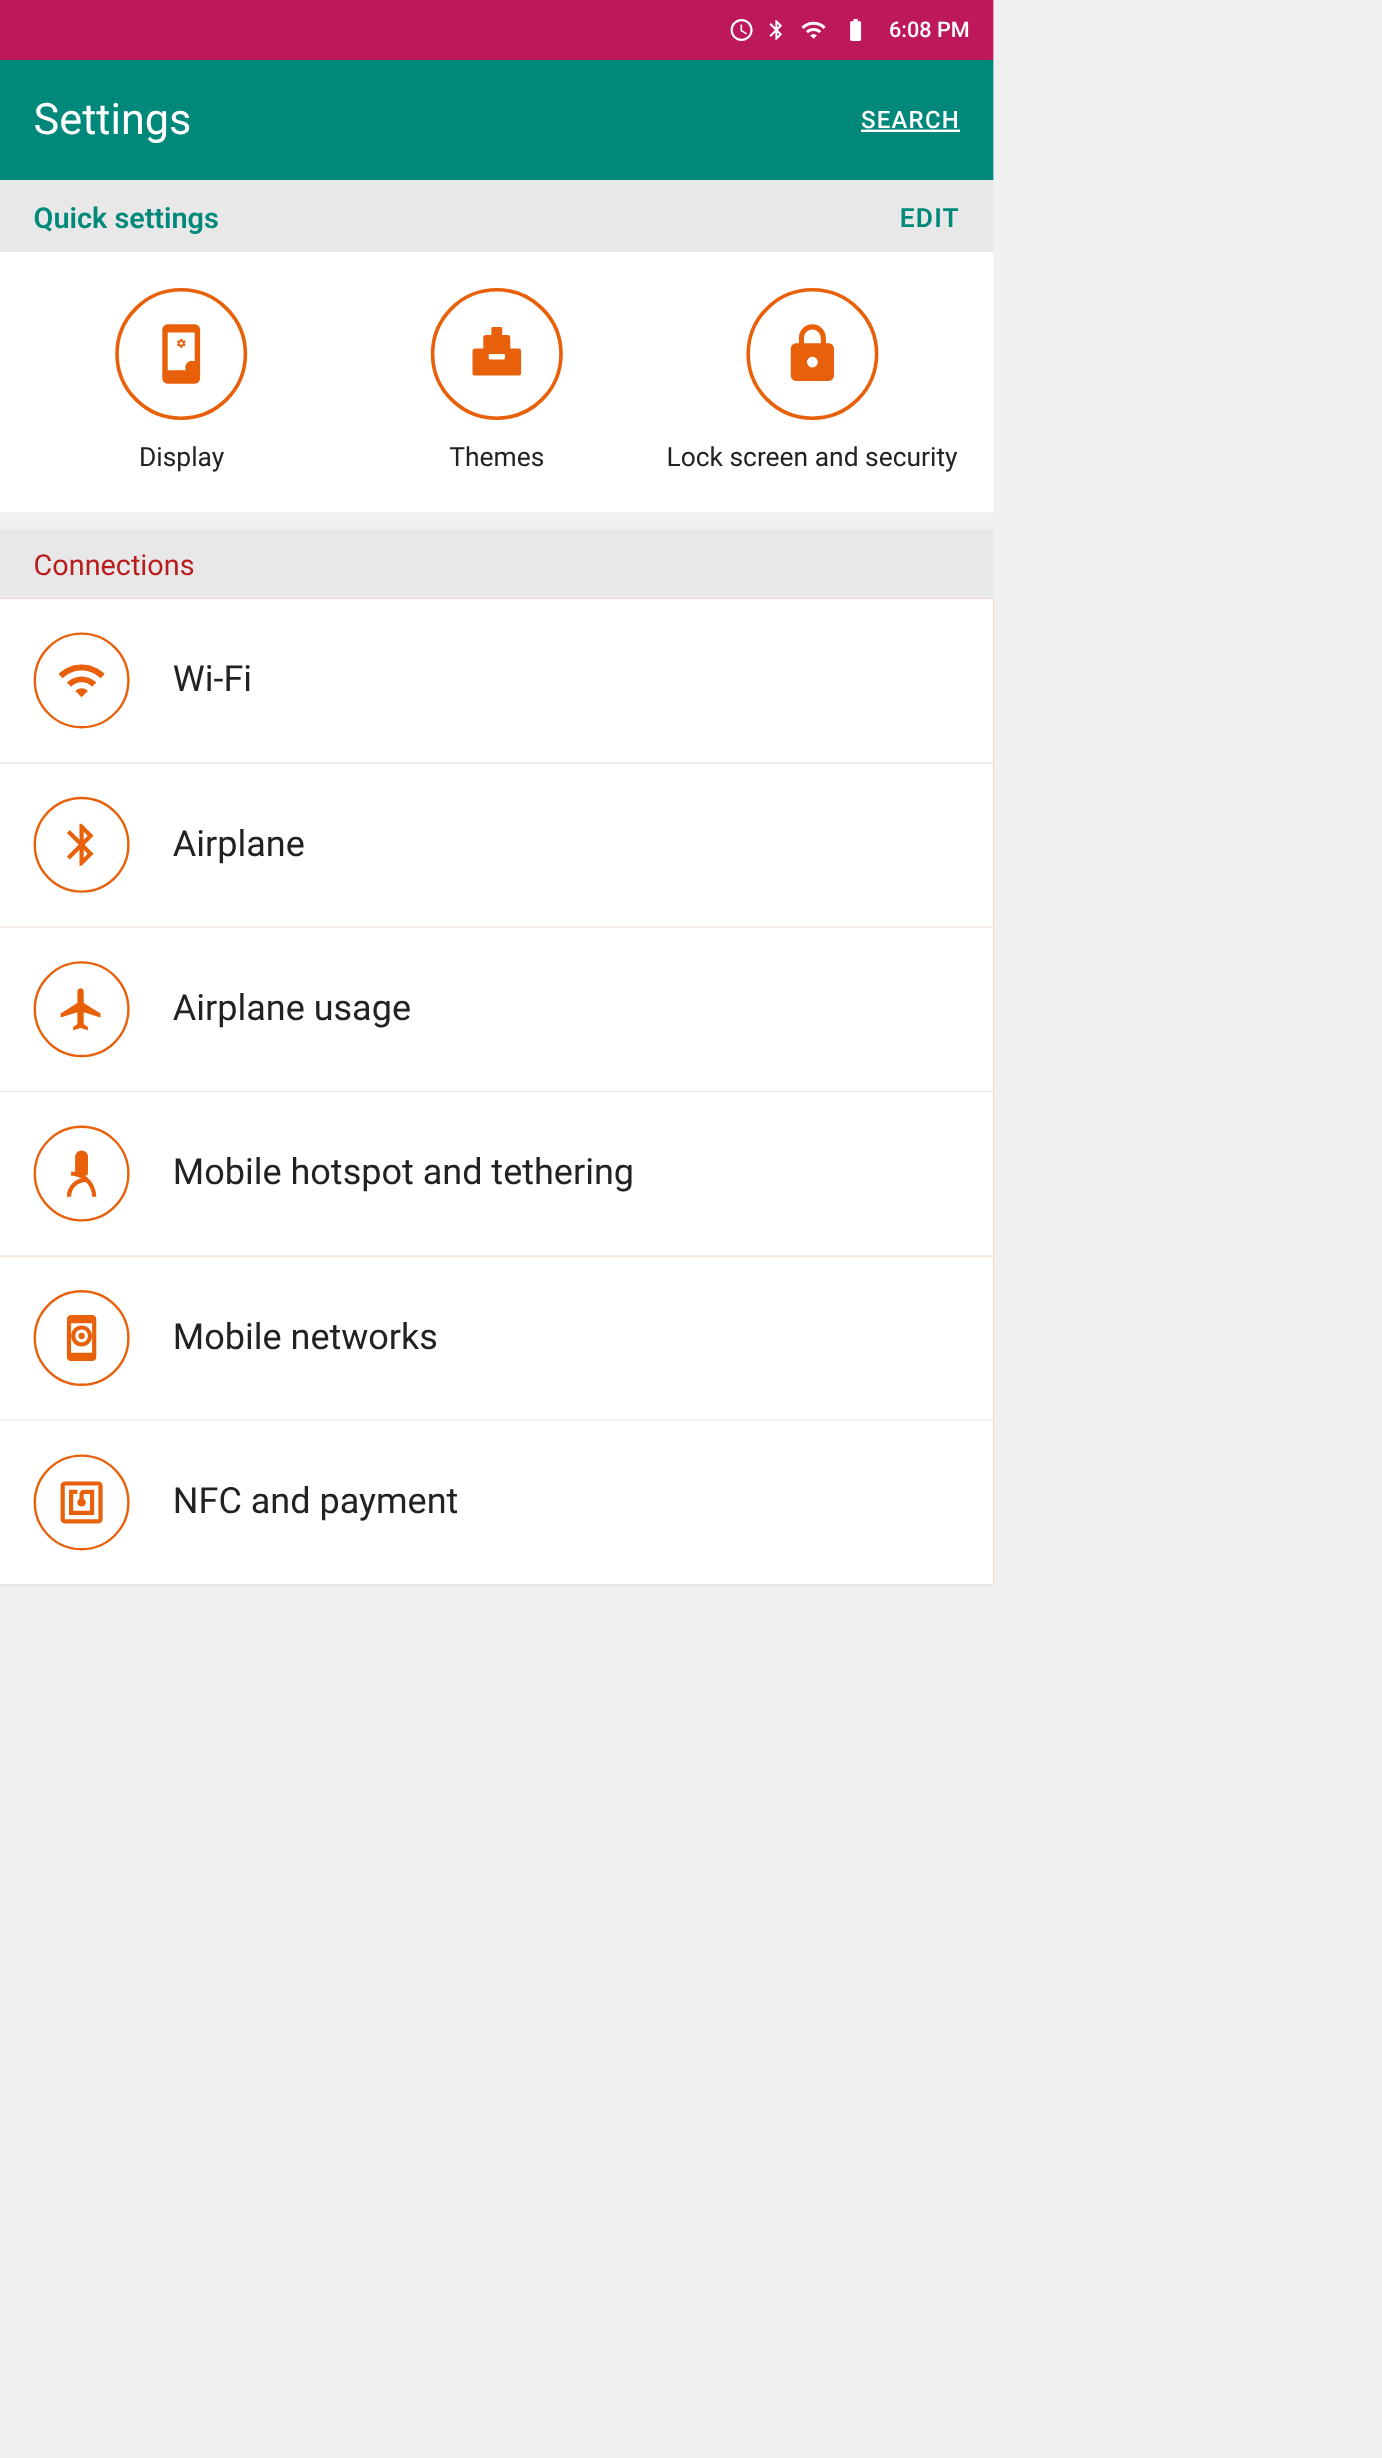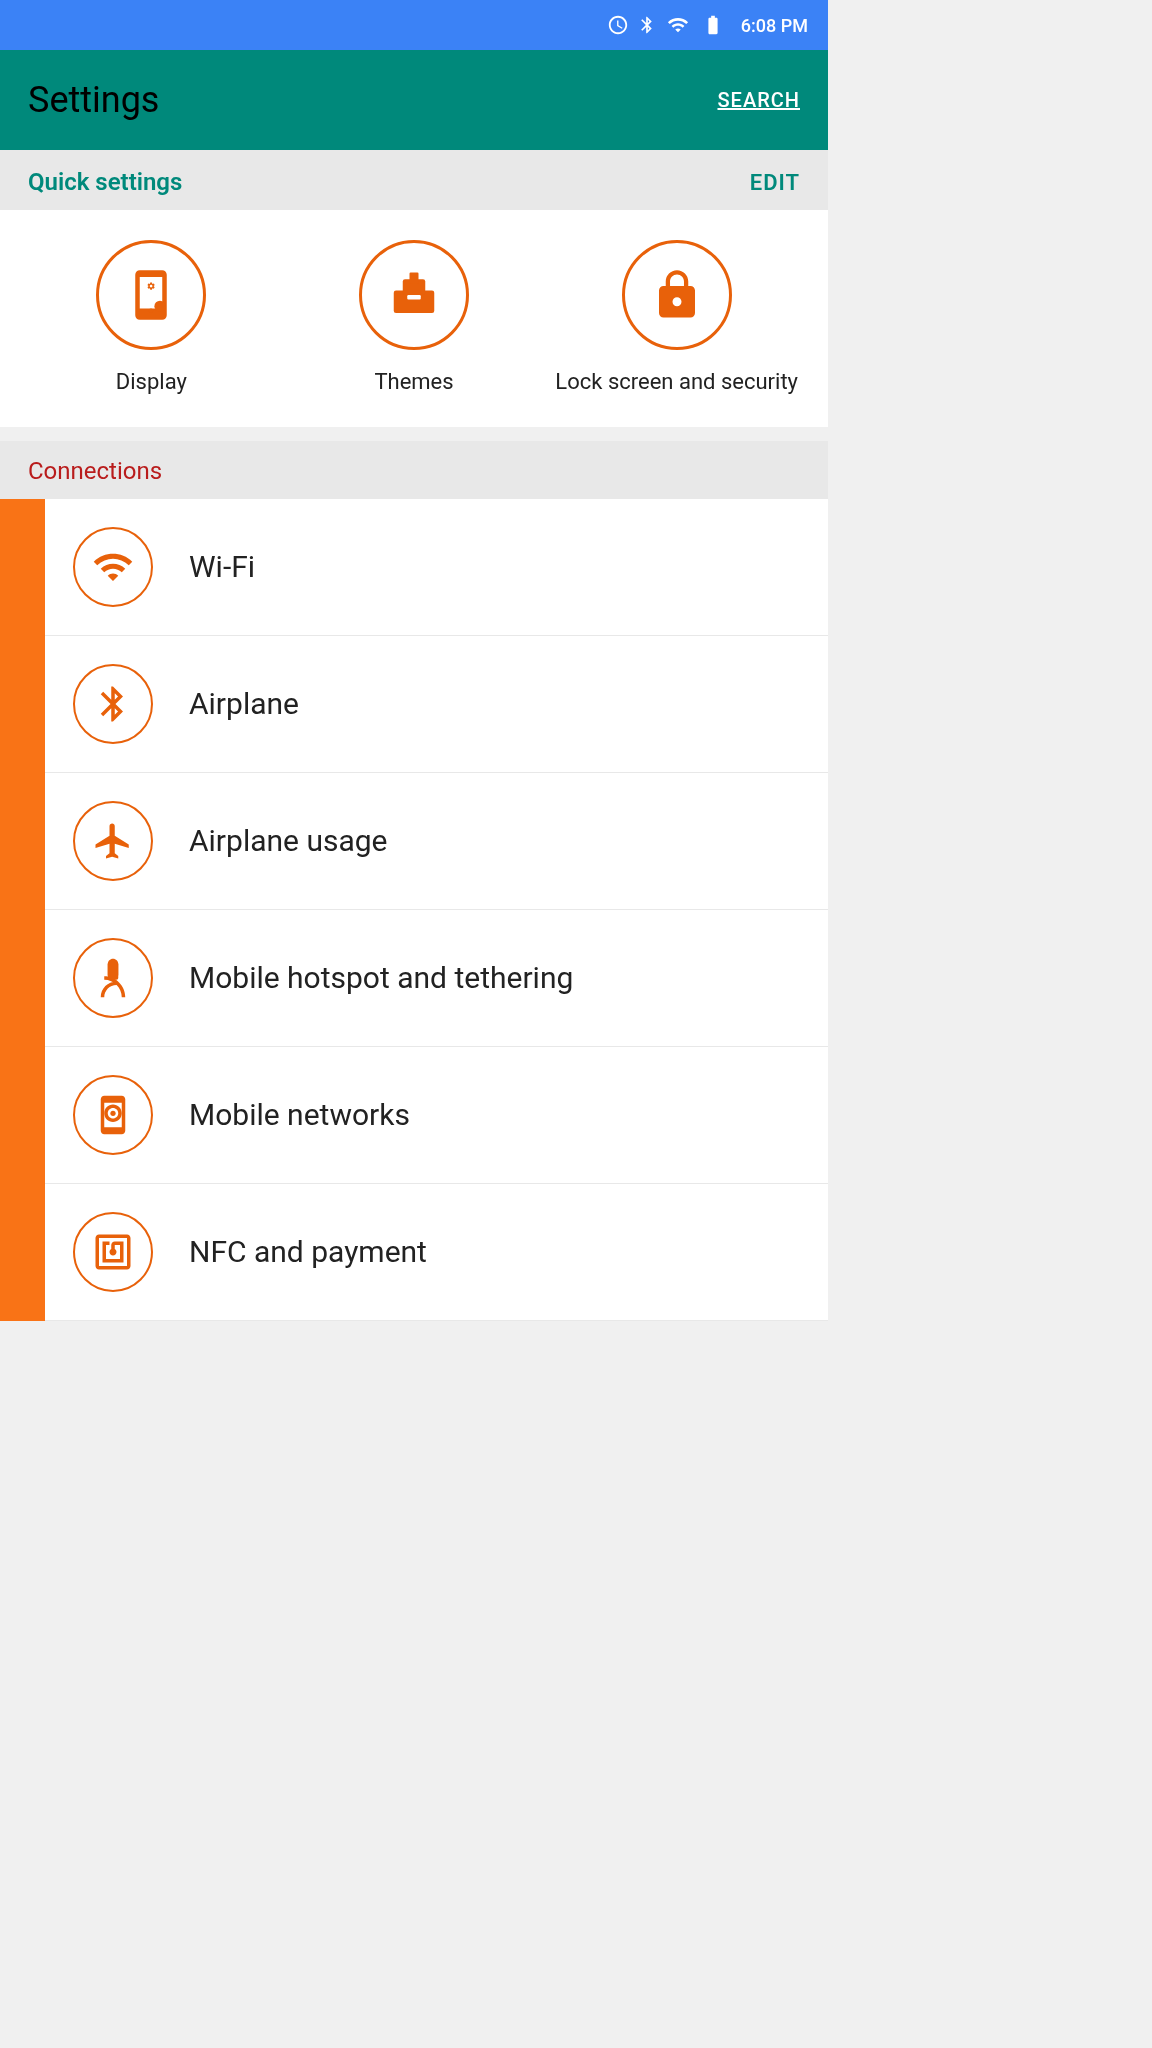--- a/index.html
+++ b/index.html
@@ -11,21 +11,21 @@
     body {
       width: 828px;
       min-height: 1472px;
       font-family: 'Roboto', Arial, sans-serif;
       background: #f0f0f0;
       overflow-x: hidden;
     }
 
     
     .status-bar {
-      background: #3b82f6;
+      background: #be185d;
       height: 50px;
       display: flex;
       align-items: center;
       justify-content: flex-end;
       padding: 0 20px;
       gap: 10px;
     }
 
     .status-icons {
       display: flex;
@@ -46,21 +46,21 @@
     .app-bar {
       background: #00897B;
       height: 100px;
       display: flex;
       align-items: center;
       justify-content: space-between;
       padding: 0 28px;
     }
 
     .app-title {
-      color: #000000;
+      color: #ffffff;
       font-size: 36px;
       font-weight: 400;
     }
 
     .app-search {
       color: white;
       font-size: 20px;
       font-weight: 500;
       letter-spacing: 1px;
       cursor: pointer;
@@ -143,21 +143,20 @@
     .connections-title {
       color: #b91c1c;
       font-size: 24px;
       font-weight: 400;
       text-align: right;
     }
 
     
     .settings-list {
       background: #f97316;
-      padding-left: 45px;
     }
 
     .settings-item {
       display: flex;
       align-items: center;
       padding: 28px 28px;
       border-bottom: 1px solid #e8e8e8;
       cursor: pointer;
       background: white;
       min-height: 120px;

